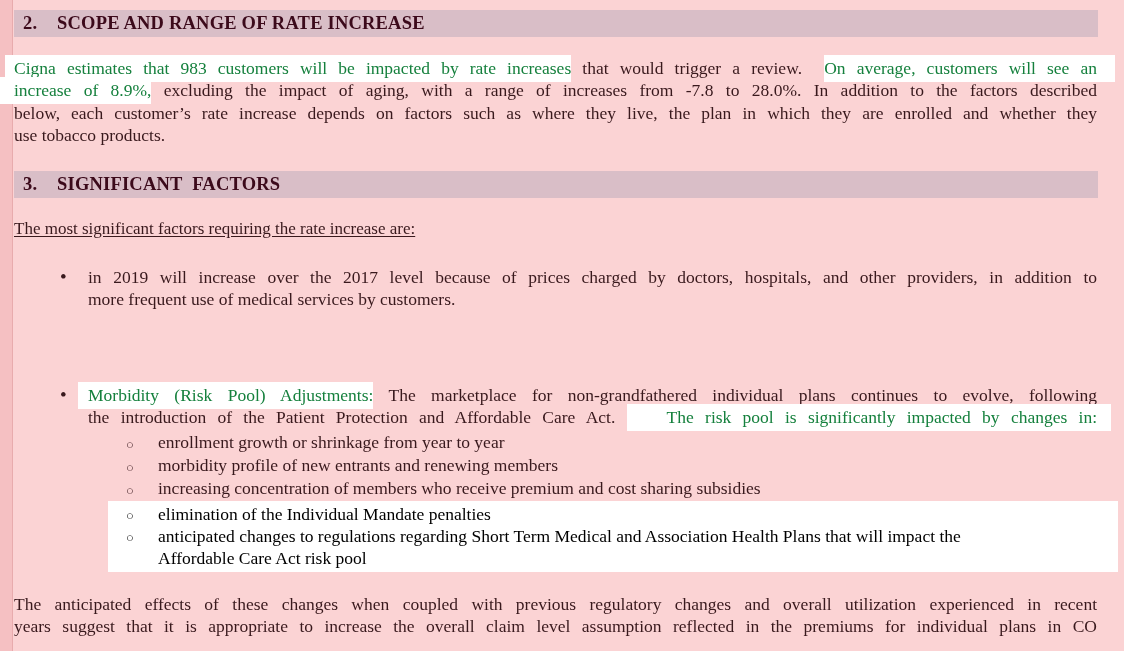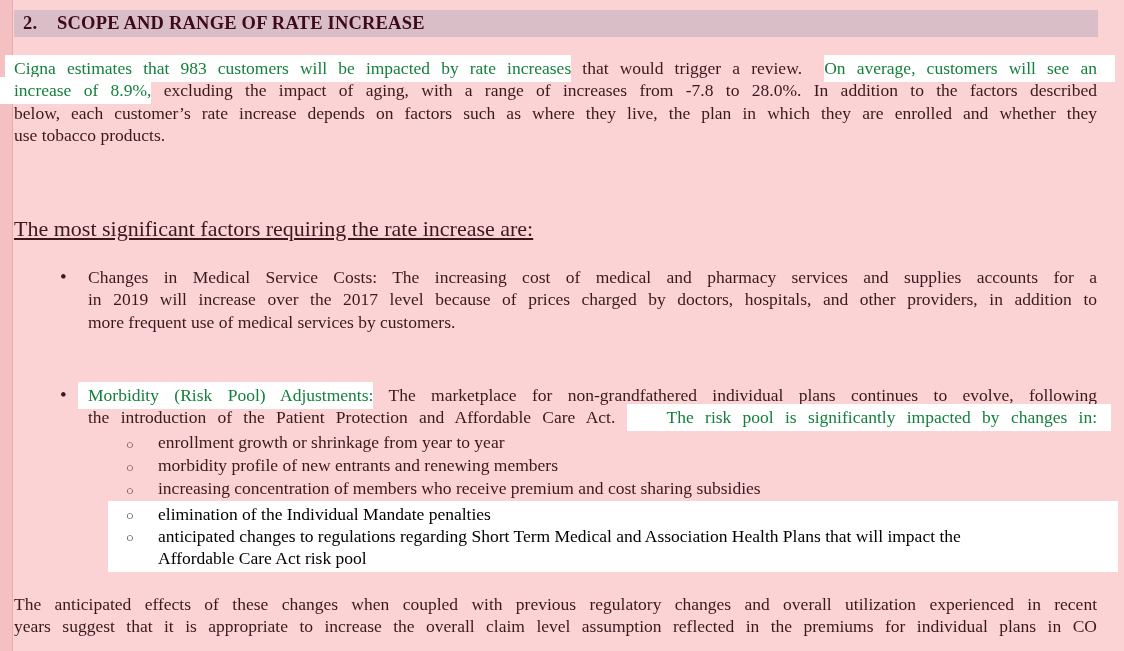--- a/index.html
+++ b/index.html
@@ -17,21 +17,21 @@
     background:#d9bec7;color:#3c0a1b;font-weight:bold;font-size:18.5px;
     line-height:27px;letter-spacing:.2px;white-space:nowrap;}
   .band .num{display:inline-block;min-width:34px;padding-left:9px;}
   .band-2{top:10px;}
   .band-3{top:171px;}
   
   .line{line-height:22.4px;font-size:17.5px;
     text-align:justify;text-align-last:justify;}
   .line.last{text-align:right;text-align-last:left;}
   .para-1{position:absolute;left:14px;top:57px;width:1083px;}
-  .intro-line{position:absolute;left:14px;top:218px;font-size:22px;
+  .intro-line{position:absolute;left:14px;top:218px;font-size:17px;
     line-height:22.4px;text-decoration:underline;text-underline-offset:2px;}
   
   .hl{background:#ffffff;color:#15803d;padding-top:3px;padding-bottom:4px;}
   .ext-l9{padding-left:9px;margin-left:-9px;}
   .ext-l14{padding-left:14px;margin-left:-14px;}
   .ext-l10{padding-left:10px;margin-left:-10px;}
   .ext-r18{padding-right:18px;margin-right:-18px;}
   .ext-r14{padding-right:14px;margin-right:-14px;padding-left:40px;}
   
   .bullet{position:absolute;left:60px;width:1037px;}
@@ -61,27 +61,29 @@
     <span class="num">2.</span><span>SCOPE AND RANGE OF RATE INCREASE</span>
   </div>
 
   <div class="para-1">
     <div class="line"><span class="hl ext-l9">Cigna estimates that 983 customers will be impacted by rate increases</span><span> that would trigger a review.&nbsp; </span><span class="hl ext-r18">On average, customers will see an</span></div>
     <div class="line"><span class="hl ext-l14">increase of 8.9%,</span><span> excluding the impact of aging, with a range of increases from -7.8 to 28.0%. In addition to the factors described</span></div>
     <div class="line">below, each customer’s rate increase depends on factors such as where they live, the plan in which they are enrolled and whether they</div>
     <div class="line last">use tobacco products.</div>
   </div>
 
+  <div class="band band-3">
+    <span class="num">3.</span><span>SIGNIFICANT&nbsp; FACTORS</span>
+  </div>
 
   <div class="intro-line">The most significant factors requiring the rate increase are:</div>
 
   <div class="bullet bullet-1">
     <span class="marker">•</span>
     <div class="btext">
-      <div class="line">Changes in Medical Service Costs: The increasing cost of medical and pharmacy services and supplies accounts for a</div>
       <div class="line">in 2019 will increase over the 2017 level because of prices charged by doctors, hospitals, and other providers, in addition to</div>
       <div class="line last">more frequent use of medical services by customers.</div>
     </div>
   </div>
 
   <div class="bullet bullet-2">
     <span class="marker">•</span>
     <div class="btext">
       <div class="line"><span class="hl ext-l10">Morbidity (Risk Pool) Adjustments:</span><span> The marketplace for non-grandfathered individual plans continues to evolve, following</span></div>
       <div class="line"><span>the introduction of the Patient Protection and Affordable Care Act. </span><span class="hl ext-r14">The risk pool is significantly impacted by changes in:</span></div>

